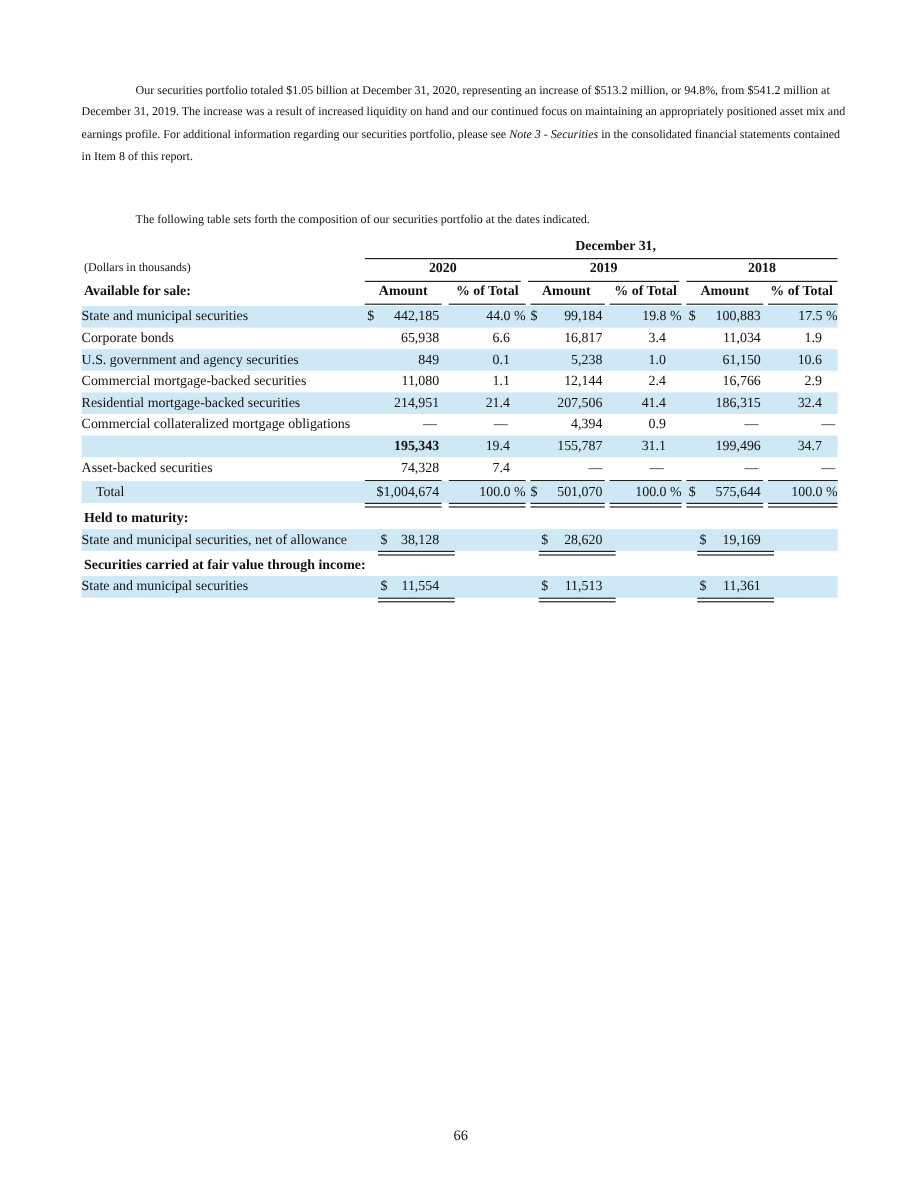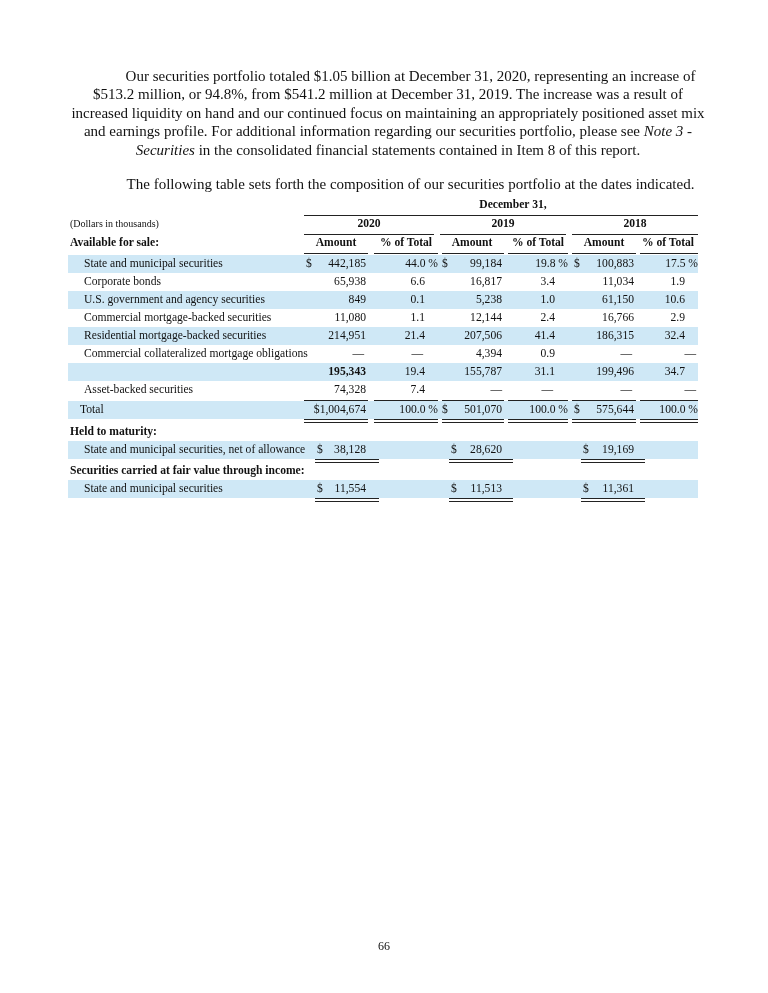--- a/index.html
+++ b/index.html
@@ -2,31 +2,31 @@
 <html><head>
 <meta charset="utf-8">
 <style>
   html, body { margin: 0; padding: 0; background: #ffffff; }
   body {
     width: 768px; height: 993px; position: relative; overflow: hidden;
     font-family: "Liberation Serif", serif; color: #111; font-size: 11.6px;
   }
   .para {
     position: absolute; left: 68px; width: 640px; line-height: 18.4px; margin: 0;
-    font-size: 15px; text-indent: 45px; text-align: center;
+    font-size: 10px; text-indent: 45px;
   }
   .para i { font-style: italic; }
   #p1 { top: 67px; }
   #p2 { top: 175px; }
 
   .tbl { position: absolute; left: 68px; top: 195px; width: 630px; }
   .row { position: absolute; left: 0; width: 630px; height: 18px; line-height: 18px; }
   .row.hl { background: #cfe8f6; }
   .cell { position: absolute; top: 0; white-space: nowrap; }
-  .label { left: 16px; }
+  .label { left: 0; }
   .bold { font-weight: bold; font-family: "Liberation Serif", serif; }
   .small { font-size: 10px; }
   .num { text-align: right; }
   .hline { position: absolute; height: 0; border-top: 1.3px solid #222; }
   .dline { position: absolute; height: 2px; border-top: 1px solid #222; border-bottom: 1px solid #222; }
   .pagenum { position: absolute; top: 939px; left: 0; width: 768px; text-align: center; font-size: 12px; }
 </style>
 </head>
 <body>
 

